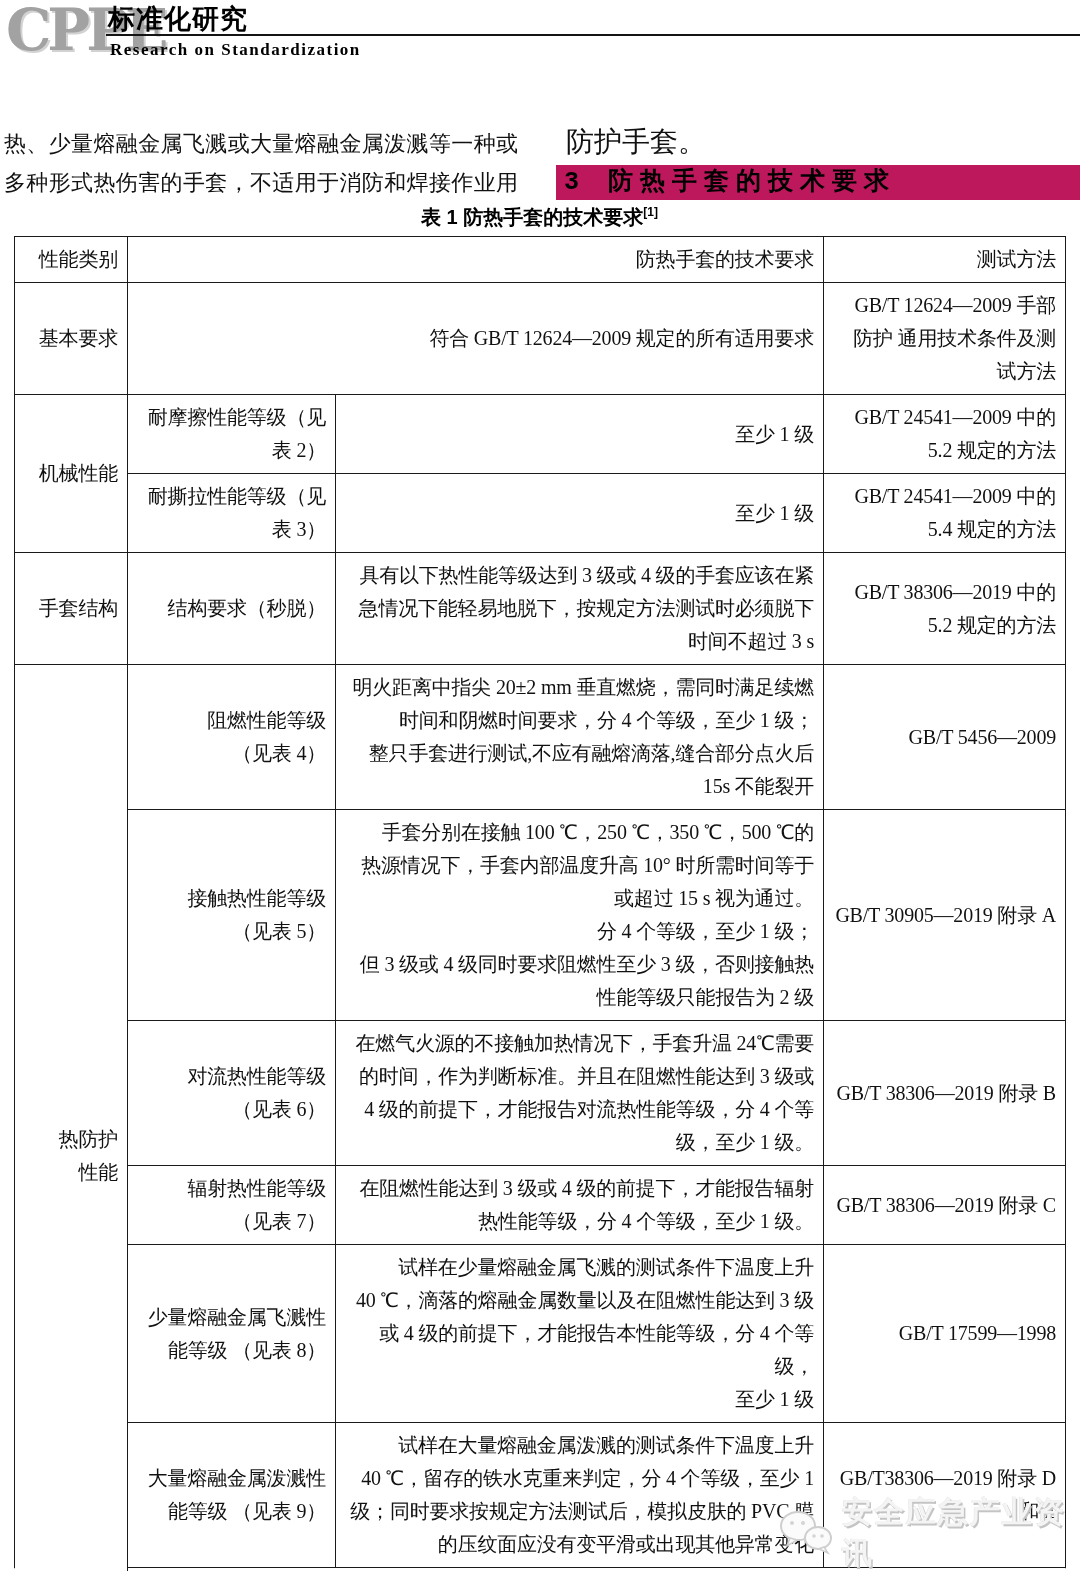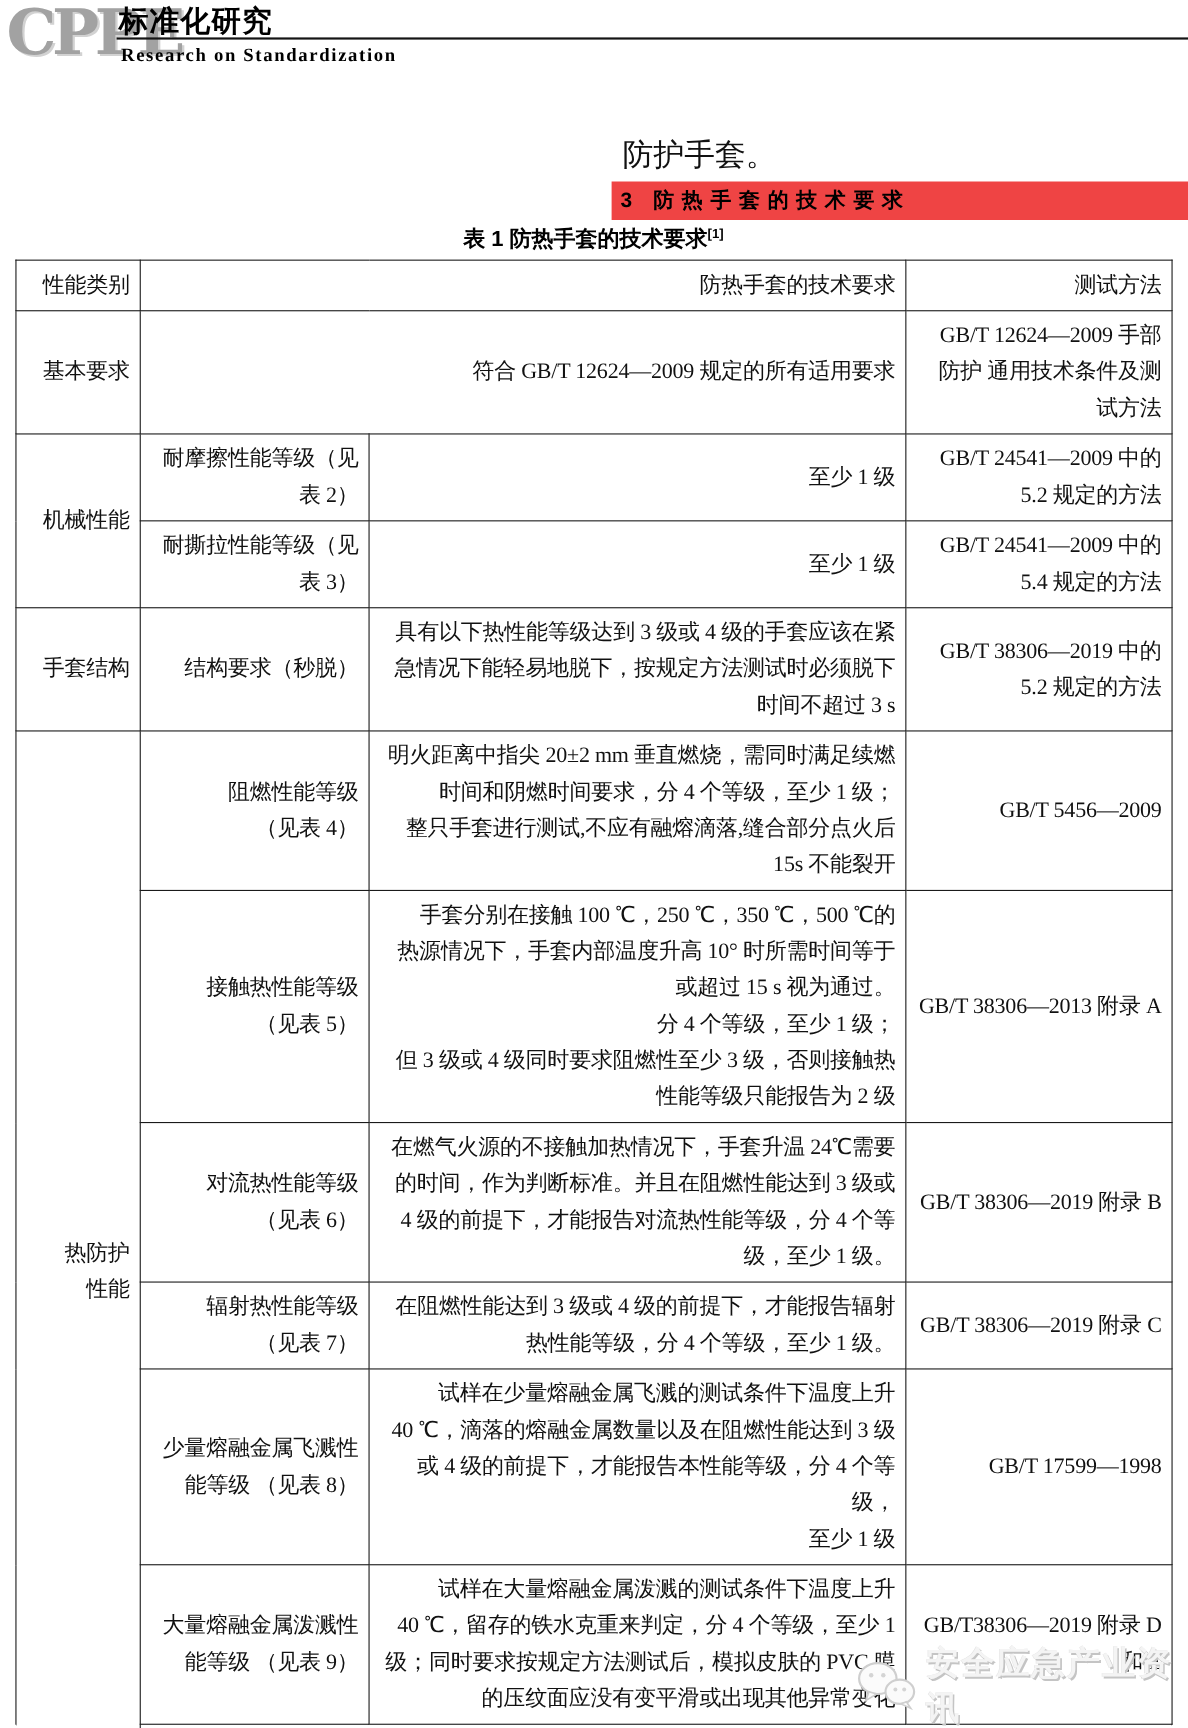--- a/index.html
+++ b/index.html
@@ -26,22 +26,22 @@
 
   
   .intro-left {
     position:absolute; left:4px; top:124px; width:514px;
     font-size:22px; line-height:39px; white-space:pre-line;
     text-align:justify; text-align-last:justify;
   }
   .intro-right { position:absolute; left:556px; top:126px; width:524px; }
   .intro-right-line { font-size:28px; line-height:32px; margin-left:10px; }
   .section-heading {
-    margin-top:7px; background:#ef4444; height:35px; line-height:35px;
-    font-family:Liberation Sans, sans-serif; font-weight:bold; font-size:19px;
+    margin-top:7px; background:#be185d; height:35px; line-height:35px;
+    font-family:Liberation Mono, monospace; font-weight:bold; font-size:25px;
     letter-spacing:7px; padding-left:8px; color:#000;
   }
 
   
   .table-caption {
     position:absolute; left:14px; top:204px; width:1051px; text-align:center;
     font-family:"Liberation Sans", sans-serif; font-weight:bold; font-size:20px; color:#000;
   }
   .table-caption sup { font-size:12px; font-weight:bold; }
 
@@ -92,20 +92,22 @@
 </head>
 <body>
 
 <div class="page">
 
   <div class="logo">CPPE</div>
   <div class="masthead-cn">标准化研究</div>
   <div class="header-rule"></div>
   <div class="masthead-en">Research  on  Standardization</div>
 
+  <div class="intro-left">热、少量熔融金属飞溅或大量熔融金属泼溅等一种或
+多种形式热伤害的手套，不适用于消防和焊接作业用</div>
   <div class="intro-right">
     <div class="intro-right-line">防护手套。</div>
     <div class="section-heading">3 防热手套的技术要求</div>
   </div>
 
   <div class="table-caption"><span>表 1  防热手套的技术要求</span><sup>[1]</sup></div>
 
   <table class="req">
     <colgroup>
       <col style="width:113px">
@@ -163,21 +165,21 @@
     </tr>
     <tr class="r-contact">
       <td>接触热性能等级
 （见表 5）</td>
       <td>手套分别在接触 100 ℃，250 ℃，350 ℃，500 ℃的
 热源情况下，手套内部温度升高 10° 时所需时间等于
 或超过 15 s 视为通过。
 分 4 个等级，至少 1 级；
 但 3 级或 4 级同时要求阻燃性至少 3 级，否则接触热
 性能等级只能报告为 2 级</td>
-      <td class="method">GB/T 38306—2013 附录 A</td>
+      <td class="method">GB/T 30905—2019 附录 A</td>
     </tr>
     <tr class="r-conv">
       <td>对流热性能等级
 （见表 6）</td>
       <td>在燃气火源的不接触加热情况下，手套升温 24℃需要
 的时间，作为判断标准。并且在阻燃性能达到 3 级或
 4 级的前提下，才能报告对流热性能等级，分 4 个等
 级，至少 1 级。</td>
       <td class="method">GB/T 38306—2019 附录 B</td>
     </tr>

